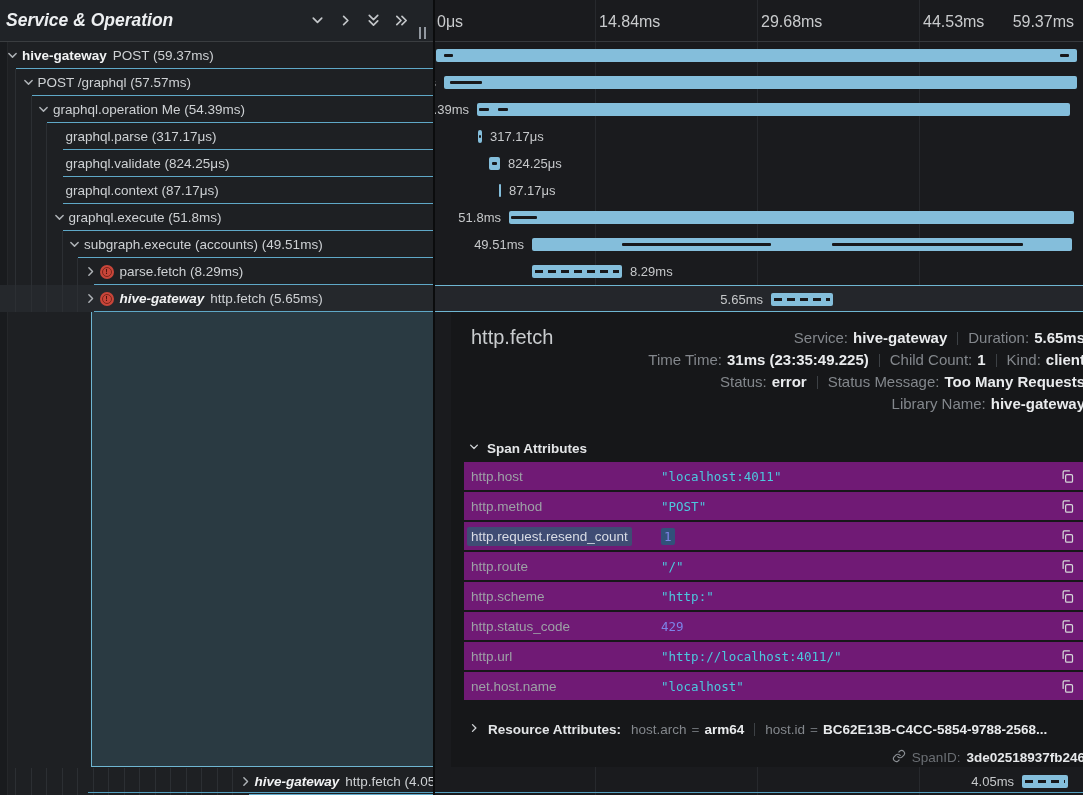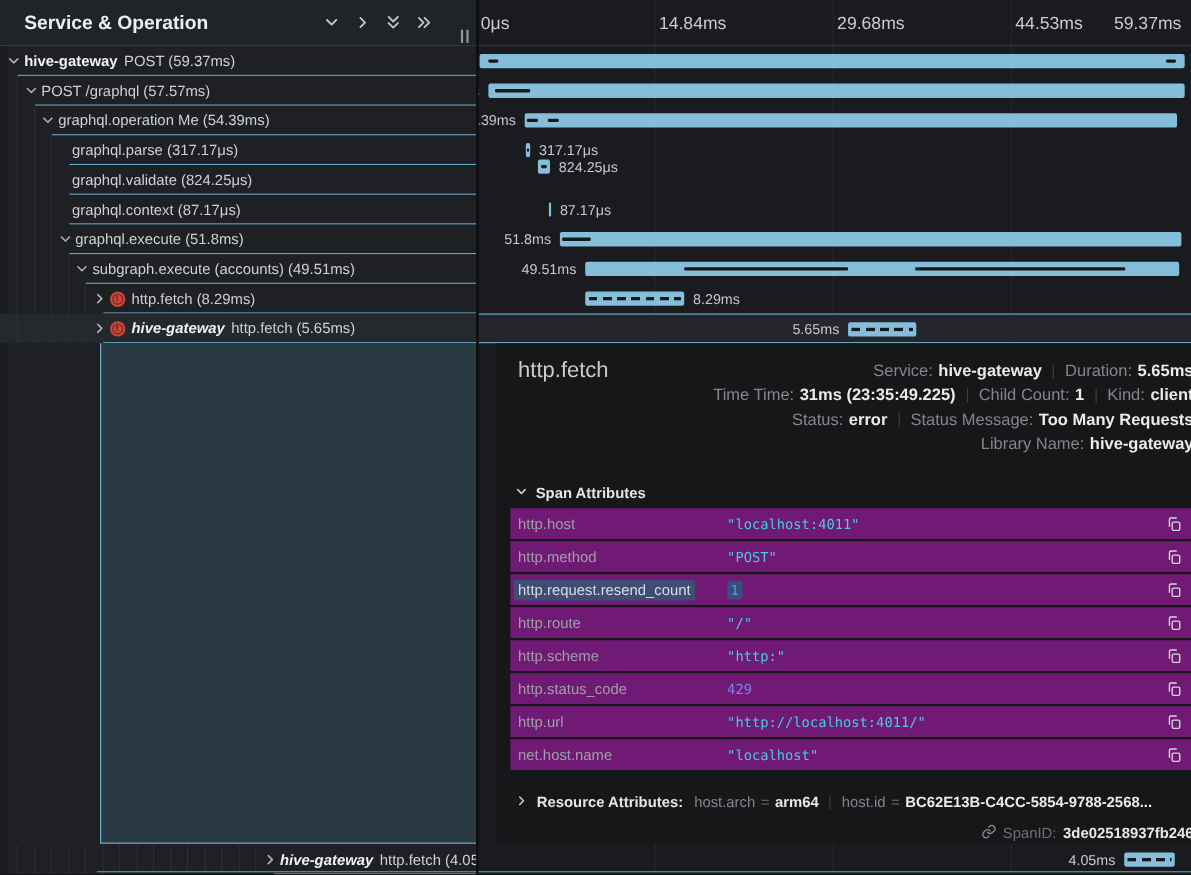--- a/index.html
+++ b/index.html
@@ -5,21 +5,21 @@
   * { margin:0; padding:0; box-sizing:border-box; }
   html,body { background:#0e0f10; }
   #app {
     position:relative; width:1083px; height:795px; overflow:hidden;
     background:#1a1b1e; font-family:"Liberation Sans", sans-serif;
     -webkit-font-smoothing:antialiased; user-select:none;
   }
   
   #left-panel { position:absolute; left:0; top:0; width:433px; height:795px; background:#1e2023; overflow:hidden; }
   #left-header { position:absolute; left:0; top:0; width:433px; height:42px; background:#202327;
-    border-bottom:1px solid #3a3d40; display:flex; align-items:center; padding:0 22px; }
+    border-bottom:1px solid #3a3d40; display:flex; align-items:center; padding:0 6px;font-style:italic; }
   #panel-title { font-size:17.5px; font-weight:700; color:#edeff1; flex:1; }
   #header-icons { display:flex; gap:13px; align-items:center; margin-right:18px; }
   #header-icons span { display:inline-flex; cursor:pointer; }
   #divider-handle { position:absolute; left:419px; top:27px; width:9px; height:12px; display:flex; gap:3px; }
   #divider-handle i { display:block; width:2px; height:12px; background:#9298a0; }
   #left-gutter { position:absolute; left:0; top:42px; bottom:0; width:8px; background:#191b1e; border-right:1px solid #25272a; }
   #tree-rows { position:absolute; left:0; top:0; width:433px; height:795px; }
   .trow { position:absolute; left:0; width:433px; height:27px; display:flex; align-items:center;
     font-size:13.5px; color:#ced1d4; cursor:pointer; }
   .trow.sel { background:#25282c; }
@@ -205,21 +205,21 @@
           <span class="guide" style="left: 61.5px;"></span>
           <span class="guide" style="left: 77px;"></span>
           <span class="tchev">
             <svg width="13" height="13" viewBox="0 0 16 16" fill="none" stroke="#aeb2b6" stroke-width="1.8" stroke-linecap="round" stroke-linejoin="round">
               <polyline points="6,3.5 10.5,8 6,12.5"></polyline>
             </svg>
           </span>
           <span class="err">
             <span class="errc">!</span>
           </span>
-          <span class="tlabel">http.fetch (8.29ms)</span>
+          <span class="tlabel">parse.fetch (8.29ms)</span>
           <span class="rborder" style="left: 93.5px;"></span>
         </div>
         <div class="trow sel" style="top: 285px; padding-left: 83.5px;">
           <span class="guide" style="left: 15px;"></span>
           <span class="guide" style="left: 30.5px;"></span>
           <span class="guide" style="left: 46px;"></span>
           <span class="guide" style="left: 61.5px;"></span>
           <span class="guide" style="left: 77px;"></span>
           <span class="tchev">
             <svg width="13" height="13" viewBox="0 0 16 16" fill="none" stroke="#aeb2b6" stroke-width="1.8" stroke-linecap="round" stroke-linejoin="round">
@@ -300,21 +300,21 @@
             <span class="mark" style="left: 21px; width: 10px;"></span>
           </span>
           <span class="blabel" style="right: 614px;">54.39ms</span>
         </div>
         <div class="tlrow" style="top: 123px;">
           <span class="bar" style="left: 43px; width: 4px;">
             <span class="mark" style="left: 1px; width: 2px;"></span>
           </span>
           <span class="blabel" style="left: 55px;">317.17μs</span>
         </div>
-        <div class="tlrow" style="top: 138px;">
+        <div class="tlrow" style="top: 150px;">
           <span class="bar" style="left: 54px; width: 11px;">
             <span class="mark" style="left: 3px; width: 5px;"></span>
           </span>
           <span class="blabel" style="left: 73px;">824.25μs</span>
         </div>
         <div class="tlrow" style="top: 177px;">
           <span class="bar" style="left: 64px; width: 2px;"></span>
           <span class="blabel" style="left: 74px;">87.17μs</span>
         </div>
         <div class="tlrow" style="top: 204px;">

